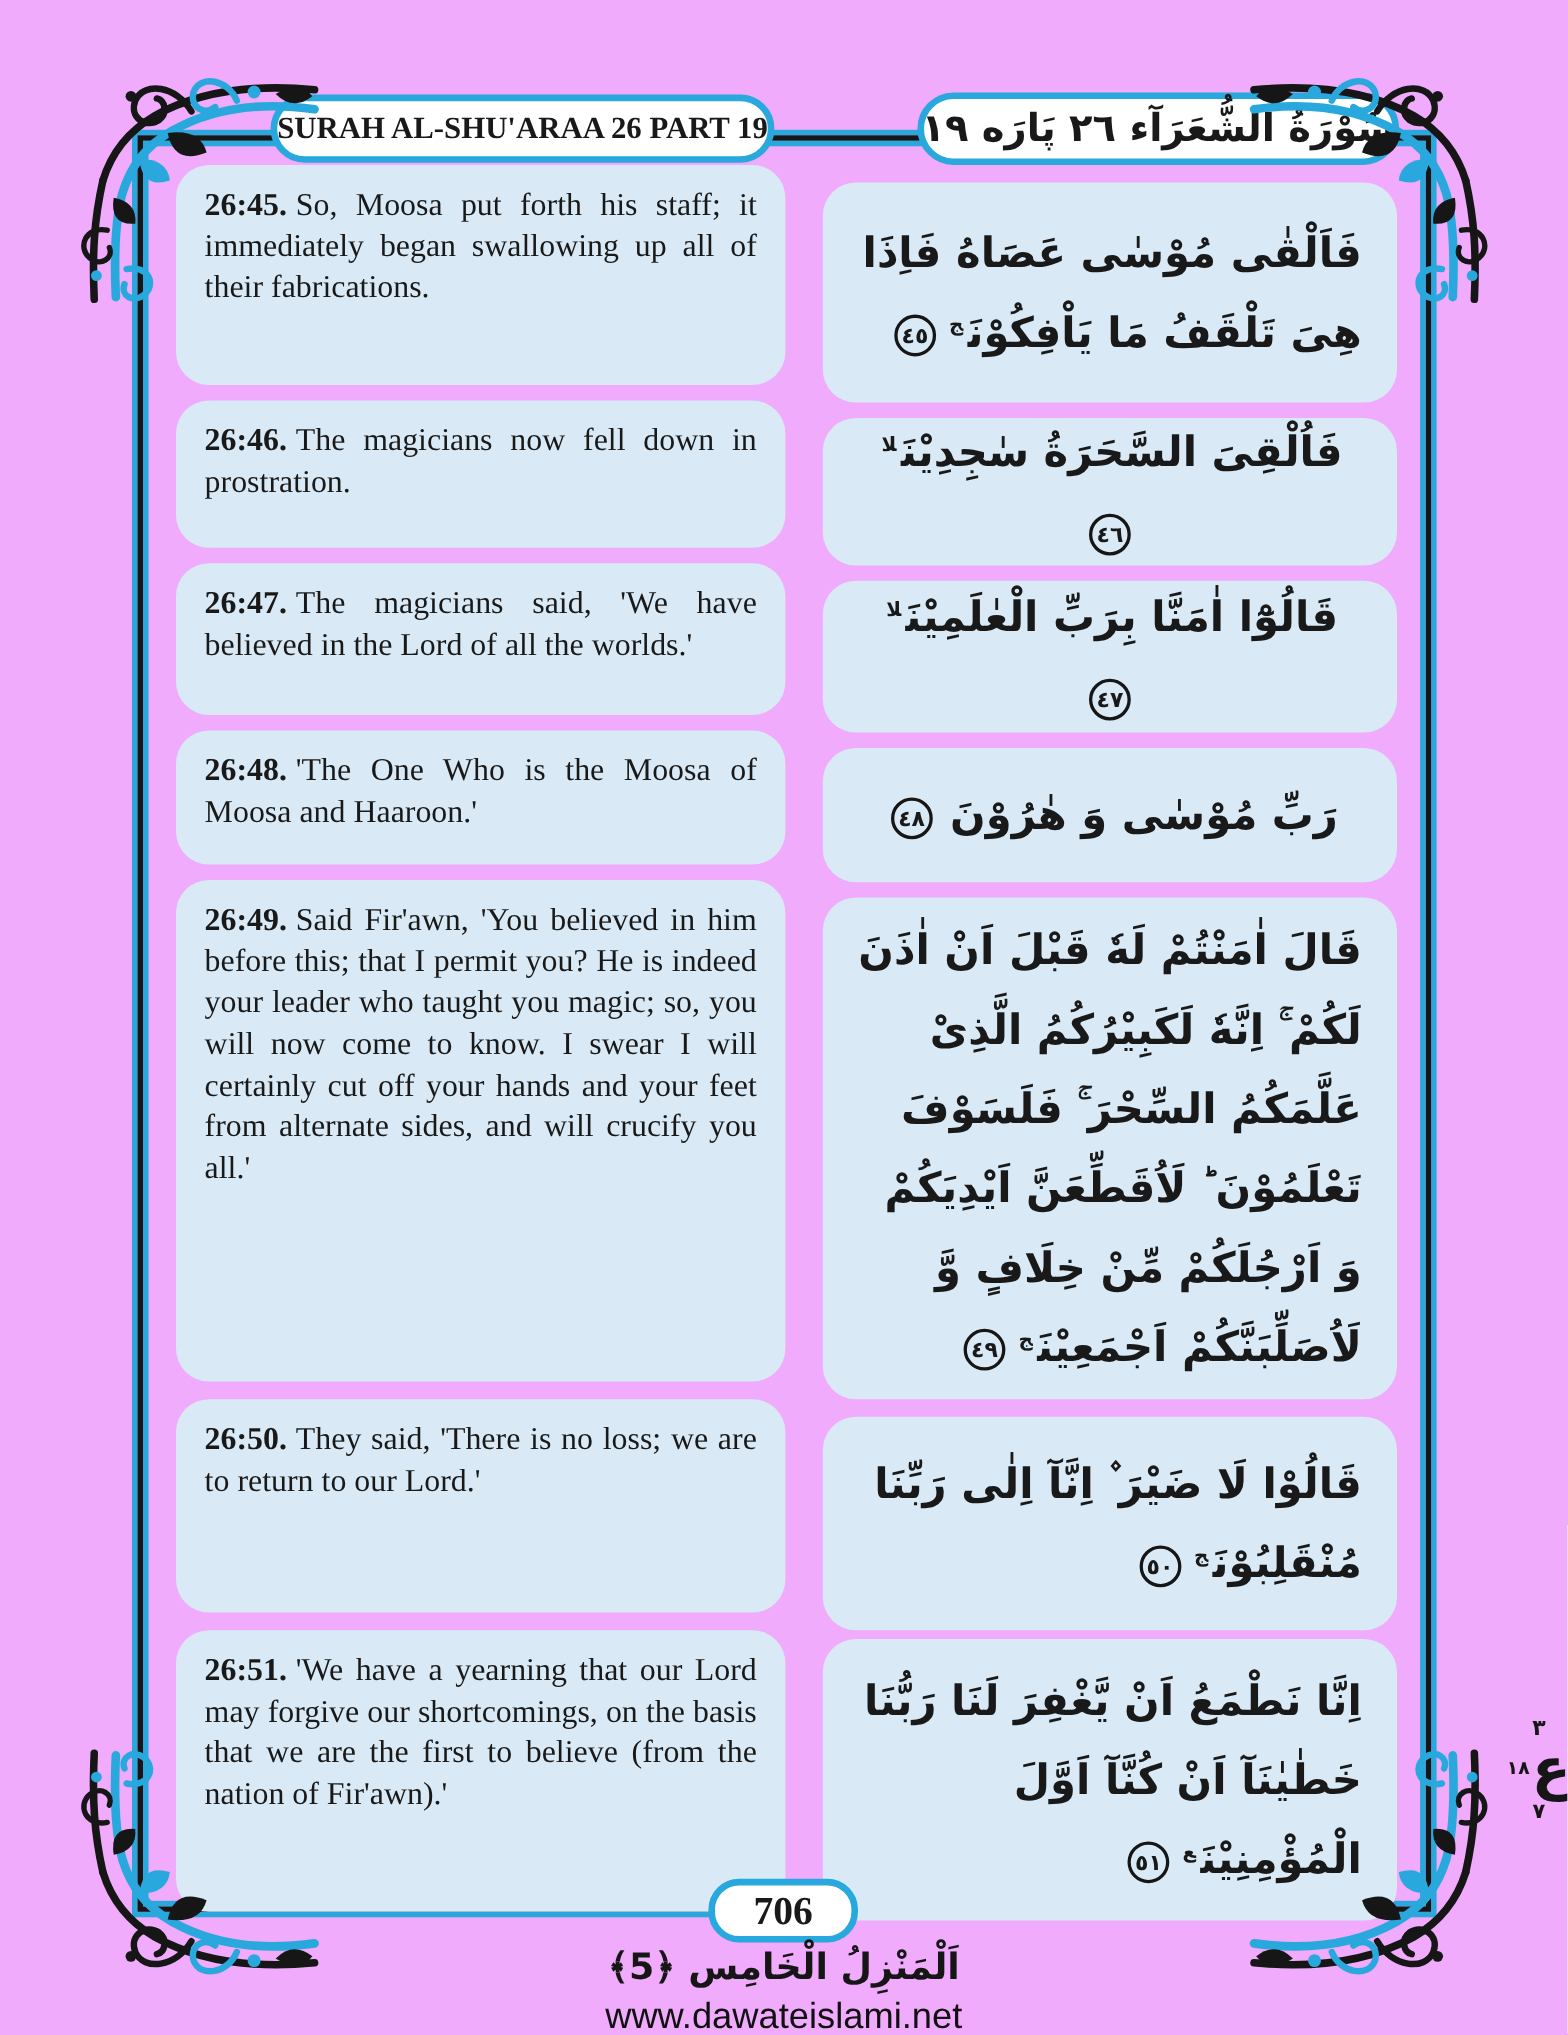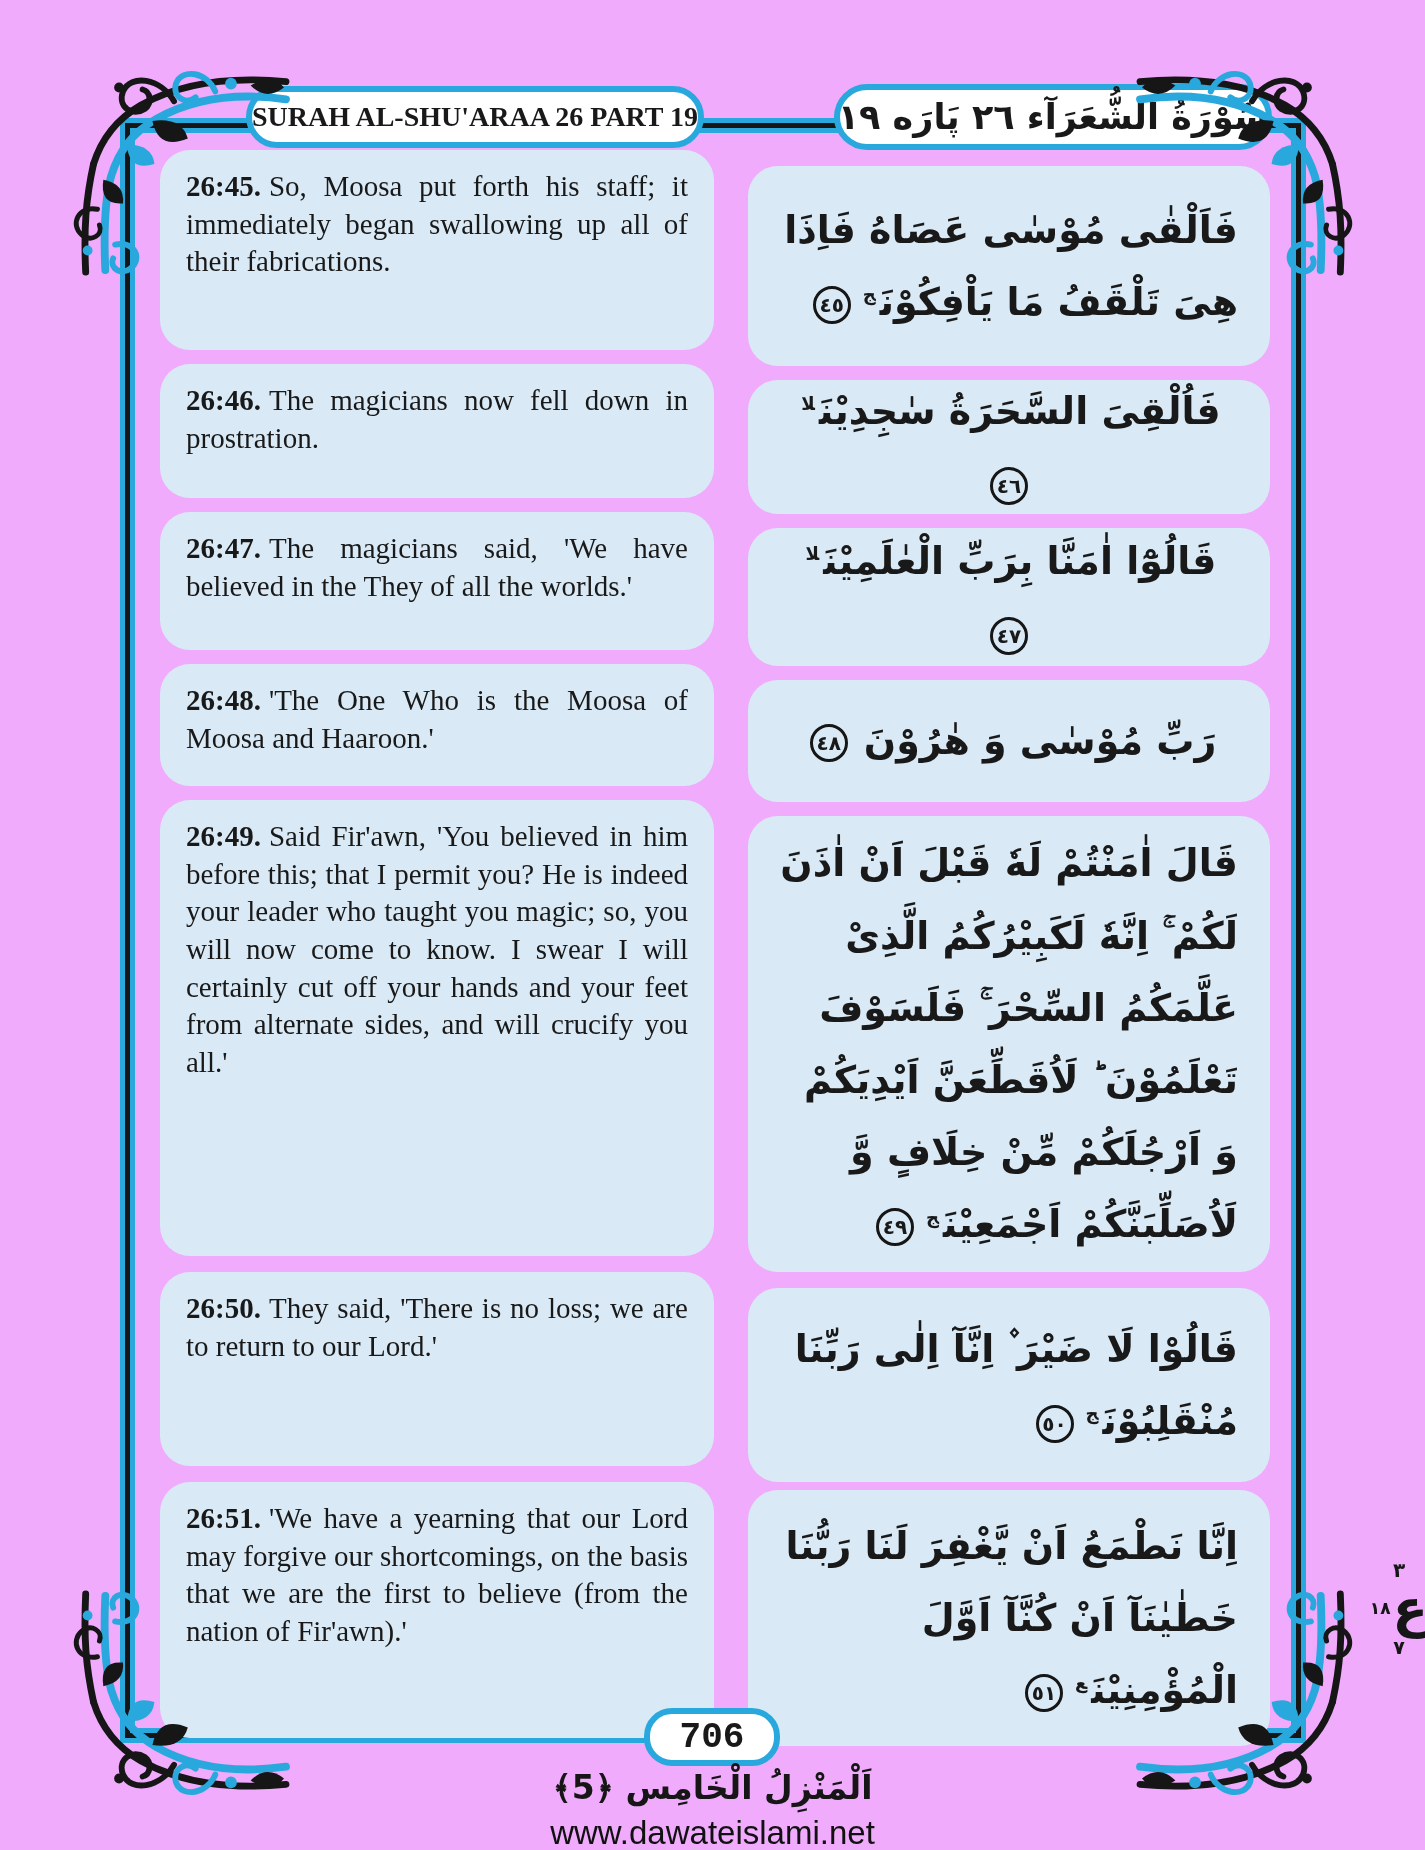--- a/index.html
+++ b/index.html
@@ -49,21 +49,21 @@
   .pill-title-ar{
     left:834px;top:84px;width:438px;height:66px;
     font-weight:bold;font-size:35px;
     font-family:"DejaVu Sans", sans-serif;
     direction:rtl;white-space:nowrap;
   }
   .pill-page-num{
     left:644px;top:1708px;width:136px;height:58px;
     border-radius:28px;
     font-weight:bold;font-size:36px;
-    font-family:Liberation Mono, monospace;
+    font-family:Liberation Serif, serif;
   }
   
   .row{
     position:absolute;left:160px;width:1110px;
     display:flex;gap:34px;
     z-index:2;
   }
   .r1{top:150px;height:200px;}
   .r2{top:364px;height:134px;}
   .r3{top:512px;height:138px;}
@@ -209,21 +209,21 @@
     <div class="block en">
       <b>26:46.</b><span>The magicians now fell down in prostration.</span>
     </div>
     <div class="block ar ctr">
       <div><span>فَاُلْقِىَ السَّحَرَةُ سٰجِدِيْنَ</span><span class="waqf">لا</span><span class="anum">٤٦</span></div>
     </div>
   </div>
 
   <div class="row r3">
     <div class="block en">
-      <b>26:47.</b><span>The magicians said, 'We have believed in the They of all the worlds.'</span>
+      <b>26:47.</b><span>The magicians said, 'We have believed in the Lord of all the worlds.'</span>
     </div>
     <div class="block ar ctr">
       <div><span>قَالُوْٓا اٰمَنَّا بِرَبِّ الْعٰلَمِيْنَ</span><span class="waqf">لا</span><span class="anum">٤٧</span></div>
     </div>
   </div>
 
   <div class="row r4">
     <div class="block en">
       <b>26:48.</b><span>'The One Who is the Moosa of Moosa and Haaroon.'</span>
     </div>

